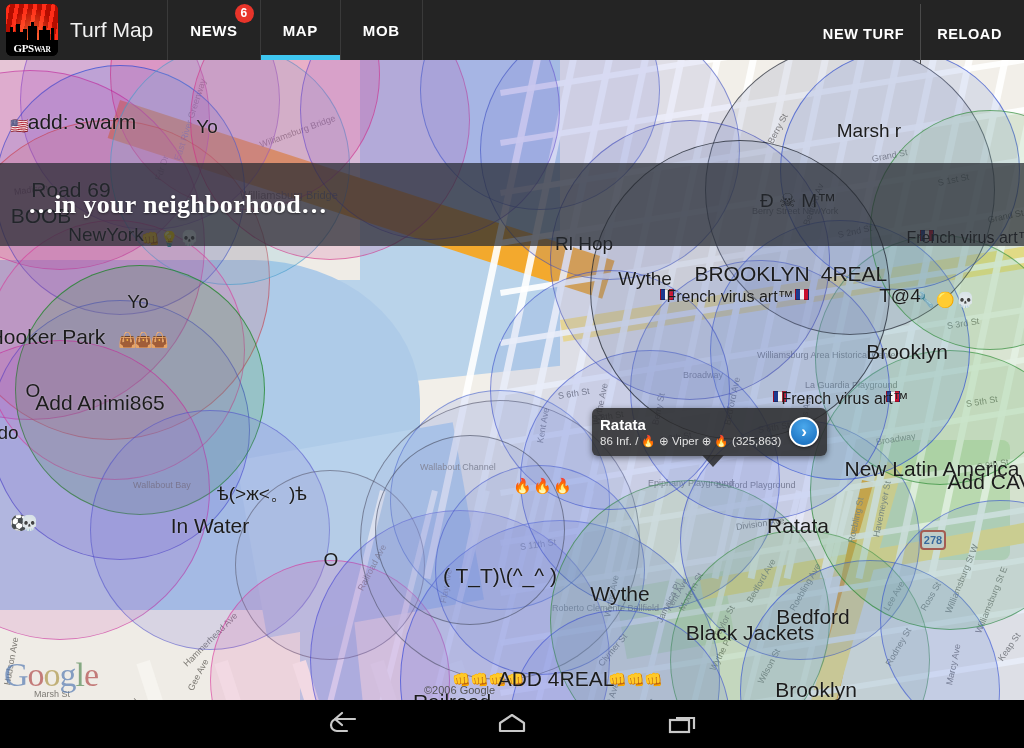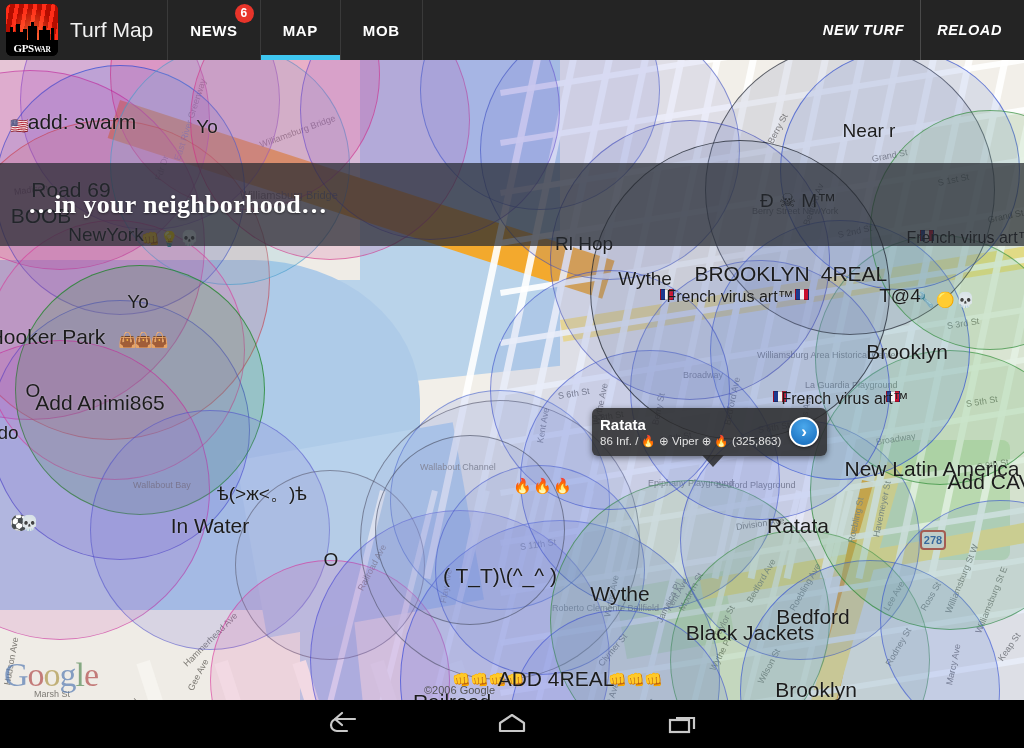--- a/index.html
+++ b/index.html
@@ -55,21 +55,21 @@
   .navtab.active:after {
     content: ""; position: absolute; left: 0; right: 0; bottom: 0; height: 5px;
     background: #3ec6f0;
   }
   .badge {
     position: absolute; top: 4px; right: 6px;
     min-width: 19px; height: 19px; padding: 0 4px;
     border-radius: 10px; background: #e8342a; color: #fff;
     font-size: 12px; font-weight: bold; line-height: 19px; text-align: center;
   }
-  #topright { margin-left: auto; display: flex; align-items: center; height: 52px; font-style: italic; }
+  #topright { margin-left: auto; display: flex; align-items: flex-start; height: 52px; }
   .rbtn {
     display: flex; align-items: center; justify-content: center; color: #fff;
     font-size: 14.5px; font-weight: bold; letter-spacing: .6px;
     padding: 0 16px; height: 60px; cursor: pointer;
   }
   .rbtn + .rbtn { border-left: 1px solid #4a4a4a; }
   #topright { padding-right: 6px; }
 
   
   #map {
@@ -370,21 +370,21 @@
         <div style="position: absolute; left: 886px; top: 331px; width: 14px; height: 11px; background: linear-gradient(90deg, rgb(29, 58, 143) 0px, rgb(29, 58, 143) 33%, rgb(242, 242, 242) 33%, rgb(242, 242, 242) 66%, rgb(200, 16, 46) 66%, rgb(200, 16, 46) 100%); border: 1px solid rgba(0, 0, 0, 0.25);"></div>
         <div style="position: absolute; left: 920px; top: 170px; width: 14px; height: 11px; background: linear-gradient(90deg, rgb(29, 58, 143) 0px, rgb(29, 58, 143) 33%, rgb(242, 242, 242) 33%, rgb(242, 242, 242) 66%, rgb(200, 16, 46) 66%, rgb(200, 16, 46) 100%); border: 1px solid rgba(0, 0, 0, 0.25);"></div>
       </div>
     <div id="map-names">
         <div class="turfname lg" style="left: 82px; top: 62px;">add: swarm</div>
         <div class="turfname " style="left: 207px; top: 67px;">Yo</div>
         <div class="turfname lg" style="left: 71px; top: 130px;">Road 69</div>
         <div class="turfname lg" style="left: 41px; top: 156px;">BOOB</div>
         <div class="turfname " style="left: 106px; top: 175px;">NewYork</div>
         <div class="turfname " style="left: 138px; top: 242px;">Yo</div>
-        <div class="turfname " style="left: 869px; top: 71px;">Near r</div>
+        <div class="turfname " style="left: 869px; top: 71px;">Marsh r</div>
         <div class="turfname " style="left: 798px; top: 140px;">Đ ☠ M™</div>
         <div class="turfname " style="left: 584px; top: 184px;">Rl Hop</div>
         <div class="turfname sm" style="left: 970px; top: 178px;">French virus art™</div>
         <div class="turfname " style="left: 645px; top: 219px;">Wythe</div>
         <div class="turfname lg" style="left: 752px; top: 214px;">BROOKLYN</div>
         <div class="turfname lg" style="left: 854px; top: 214px;">4REAL</div>
         <div class="turfname sm" style="left: 730px; top: 237px;">French virus art™</div>
         <div class="turfname " style="left: 900px; top: 236px;">T@4</div>
         <div class="turfname lg" style="left: 47px; top: 277px;">Hooker Park</div>
         <div class="turfname lg" style="left: 907px; top: 292px;">Brooklyn</div>

